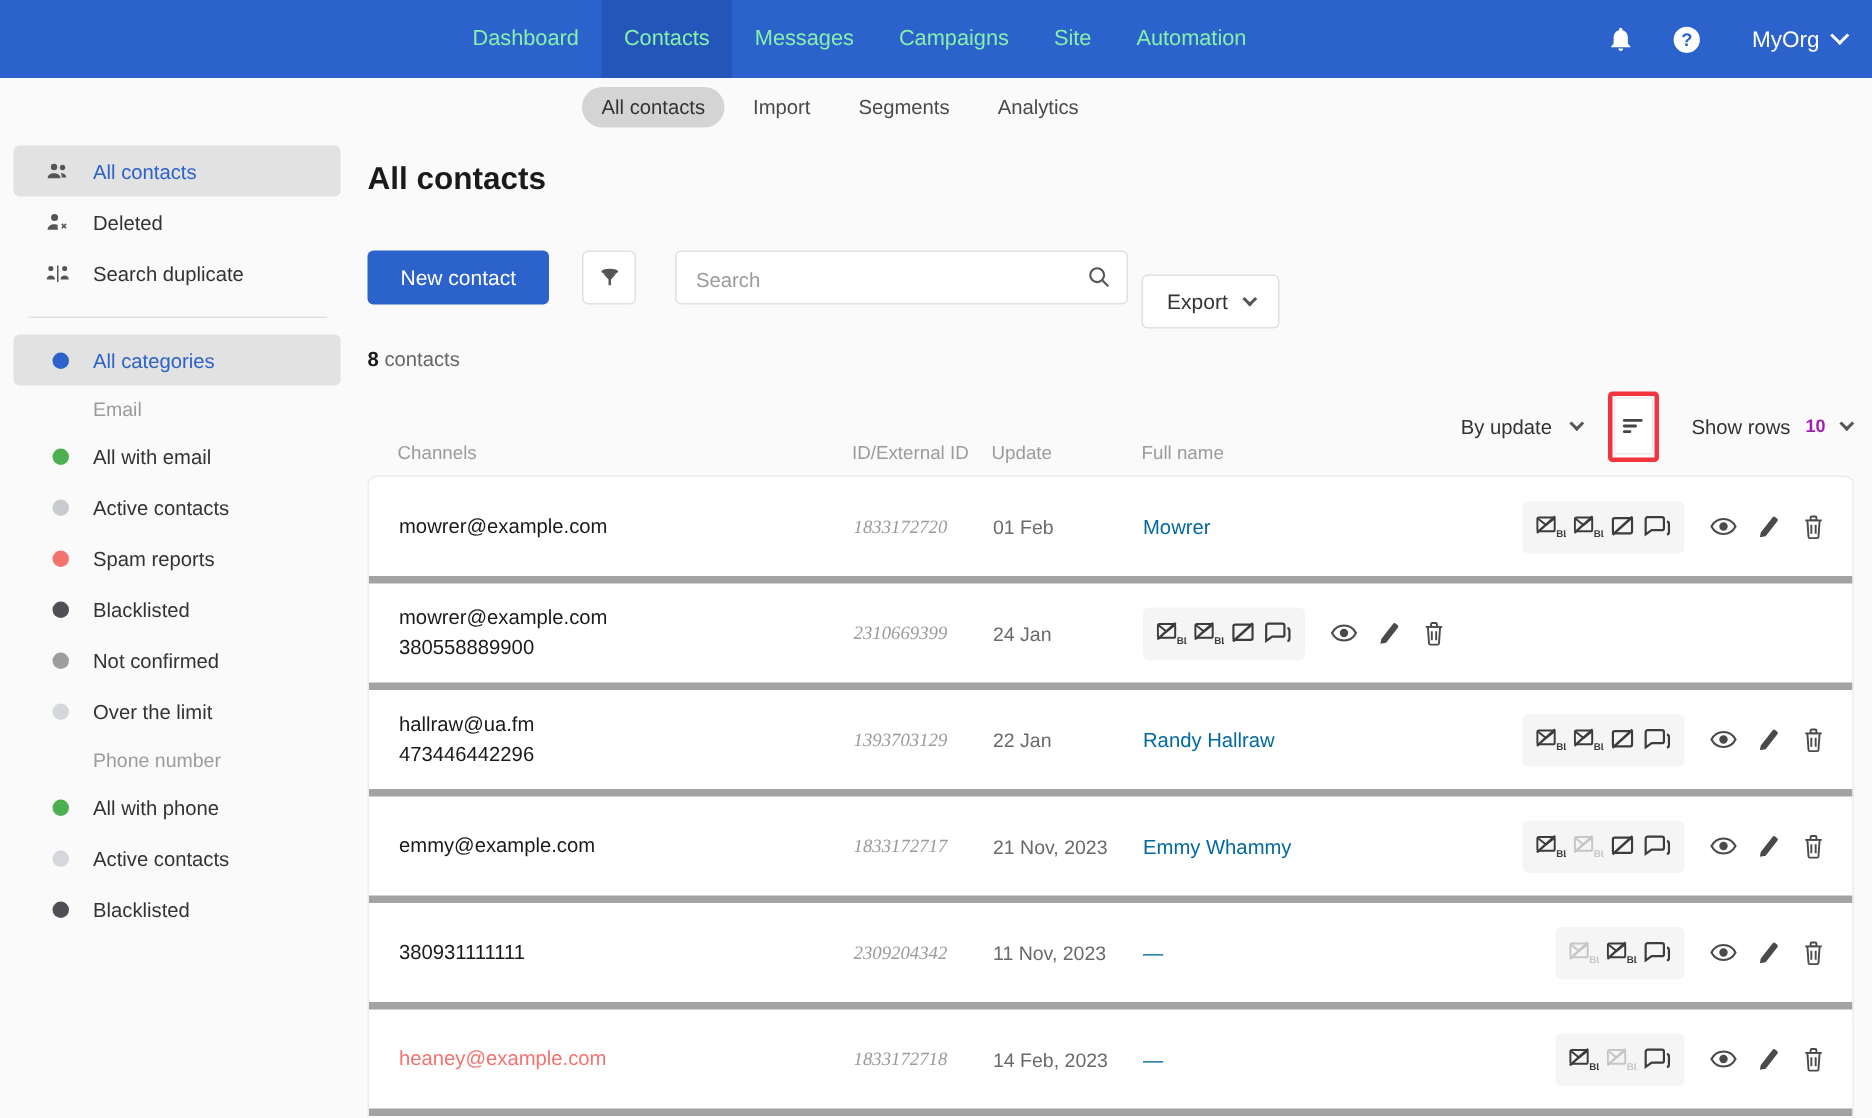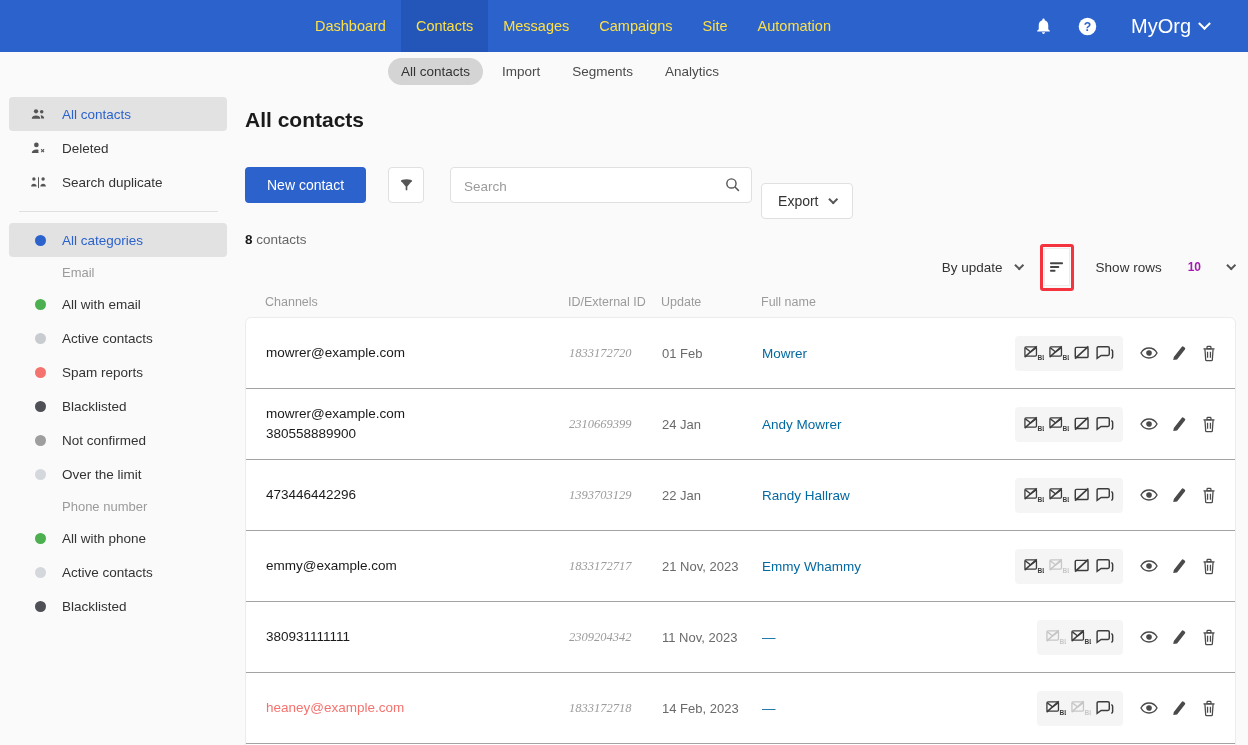--- a/index.html
+++ b/index.html
@@ -20,42 +20,42 @@
   }
   .topnav-menu {
     display: flex;
     align-items: stretch;
     margin-left: 300px;
   }
   .topnav-item {
     display: flex;
     align-items: center;
     padding: 0 15px;
-    color: #fde047;
+    color: #86efac;
     font-size: 14.5px;
     cursor: pointer;
     white-space: nowrap;
   }
   .topnav-item.active { background: #2356B8; }
   .topnav-right {
     position: absolute;
     right: 0; top: 0; bottom: 0;
     display: flex;
     align-items: center;
     gap: 0px;
   }
   .nav-icon-btn {
     width: 44px; height: 52px;
     display: flex; align-items: center; justify-content: center;
     cursor: pointer;
   }
   .org-menu {
     display: flex; align-items: center; gap: 9px;
-    color: #fff; font-size: 20px;
-    padding: 0 39px 0 22px;
+    color: #fff; font-size: 15px;
+    padding: 0 17px 0 22px;
     cursor: pointer;
   }
   .chev {
     display: inline-block;
     width: 9px; height: 9px;
     border-right: 2px solid currentColor;
     border-bottom: 2px solid currentColor;
     transform: rotate(45deg) translate(-2px,-2px);
   }
 
@@ -166,21 +166,21 @@
     transform: rotate(45deg) translate(-1px,-2px);
   }
   .count-line {
     margin: 13px 0 0 0; font-size: 13.5px; color: #666;
   }
   .count-line b { color: #1a1a1a; }
 
   
   .right-controls {
     position: absolute;
-    right: 0; top: 153px;
+    right: 0; top: 170px;
     display: flex; align-items: center;
   }
   .sort-select {
     display: flex; align-items: center; gap: 12px;
     font-size: 13.5px; color: #333; cursor: pointer;
     padding-right: 6px;
   }
   .sortorder-wrap {
     position: relative;
     margin-left: 12px;
@@ -194,21 +194,21 @@
     cursor: pointer;
   }
   .redbox {
     position: absolute; left: 0; top: 1px;
     width: 34px; height: 47px;
     border: 3px solid #f5333f;
     border-radius: 3px;
     pointer-events: none;
   }
   .showrows {
-    display: flex; align-items: center; gap: 26px;
+    display: flex; align-items: center; gap: 10px;
     font-size: 13.5px; color: #333; margin-left: 22px;
     padding-right: 14px; cursor: pointer;
   }
   .showrows b { font-size: 12px; color: #a21caf; margin-left: 0;}
 
   
   .table-head {
     display: flex; align-items: center;
     height: 30px;
     margin-top: 40px;
@@ -222,21 +222,21 @@
   .table-card {
     background: #fff;
     border: 1px solid #ececec;
     border-radius: 6px;
     margin-right: 12px;
     overflow: hidden;
   }
   .trow {
     display: flex; align-items: center;
     min-height: 71px;
-    border-bottom: 1px solid #a3a3a3;
+    border-bottom: 5px solid #a3a3a3;
     padding-left: 20px;
     font-size: 13.5px;
   }
   .trow:last-child { border-bottom: none; height: 81px; }
   .cell-channels { width: 303px; color: #1a1a1a; line-height: 1.48; }
   .cell-channels.danger { color: #f4736f; }
   .cell-id { width: 93px; color: #9b9b9b; font-style: italic; font-size: 12.5px; font-family: Liberation Serif, serif; }
   .cell-update { width: 100px; color: #6a6a6a; font-size: 13px;}
   .cell-name { flex: 1; color: #0369a1; }
   .cell-actions {
@@ -532,21 +532,20 @@
             </div>
           </div>
         </div>
         <div class="trow">
           <div class="cell-channels">
             <div>mowrer@example.com</div>
             <div>380558889900</div>
           </div>
           <div class="cell-id">2310669399</div>
           <div class="cell-update">24 Jan</div>
-          <div class="cell-name">Andy Mowrer</div>
           <div class="cell-actions">
             <div class="chan-group">
               <span class="ic">
                 <svg width="20" height="17" viewBox="0 0 26 21" fill="none" stroke="#3c3c3c" stroke-width="1.7">
                   <rect x="1.2" y="2" width="15" height="12" rx="1.4"></rect>
                   <path d="M1.8 3.2 L8.7 8.6 L15.6 3.2"></path>
                   <line x1="0.8" y1="15.3" x2="16.6" y2="1.1" stroke-width="2"></line>
                   <text x="17.5" y="19" font-size="8.5" font-weight="bold" fill="#3c3c3c" stroke="none" font-family="Liberation Sans, sans-serif">BL</text>
                 </svg>
               </span>
@@ -589,20 +588,21 @@
                   <path d="M6.7 4.6V2.6a1 1 0 0 1 1-1h2.6a1 1 0 0 1 1 1v2z"></path>
                   <path d="M4.2 4.6 L5.1 17.6 a1 1 0 0 0 1 .9 h5.8 a1 1 0 0 0 1-.9 L13.8 4.6"></path>
                   <path d="M7.3 8v7M10.7 8v7"></path>
                 </svg>
               </span>
             </div>
           </div>
         </div>
         <div class="trow">
           <div class="cell-channels">
+            <div>hallraw@ua.fm</div>
             <div>473446442296</div>
           </div>
           <div class="cell-id">1393703129</div>
           <div class="cell-update">22 Jan</div>
           <div class="cell-name">Randy Hallraw</div>
           <div class="cell-actions">
             <div class="chan-group">
               <span class="ic">
                 <svg width="20" height="17" viewBox="0 0 26 21" fill="none" stroke="#3c3c3c" stroke-width="1.7">
                   <rect x="1.2" y="2" width="15" height="12" rx="1.4"></rect>

